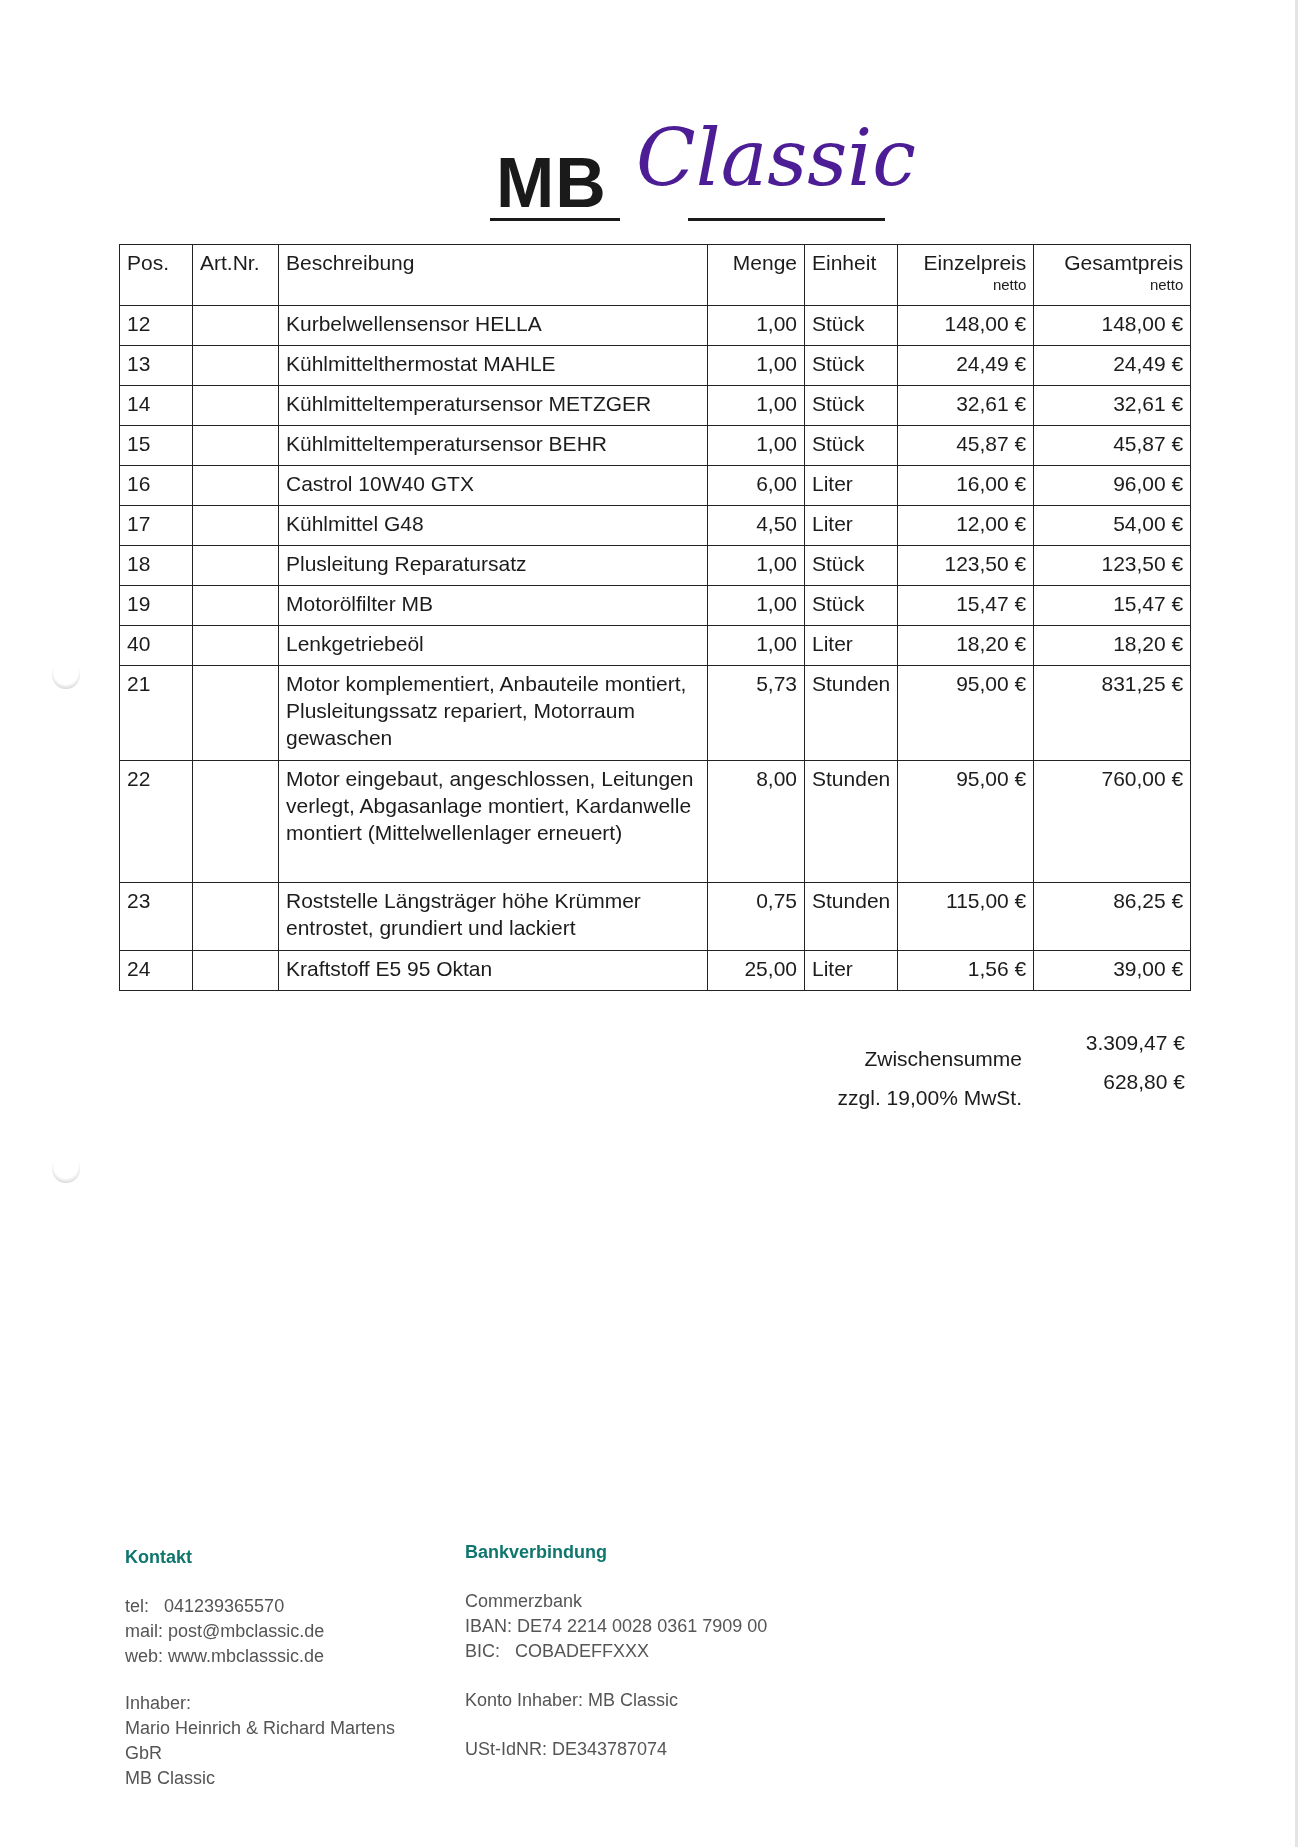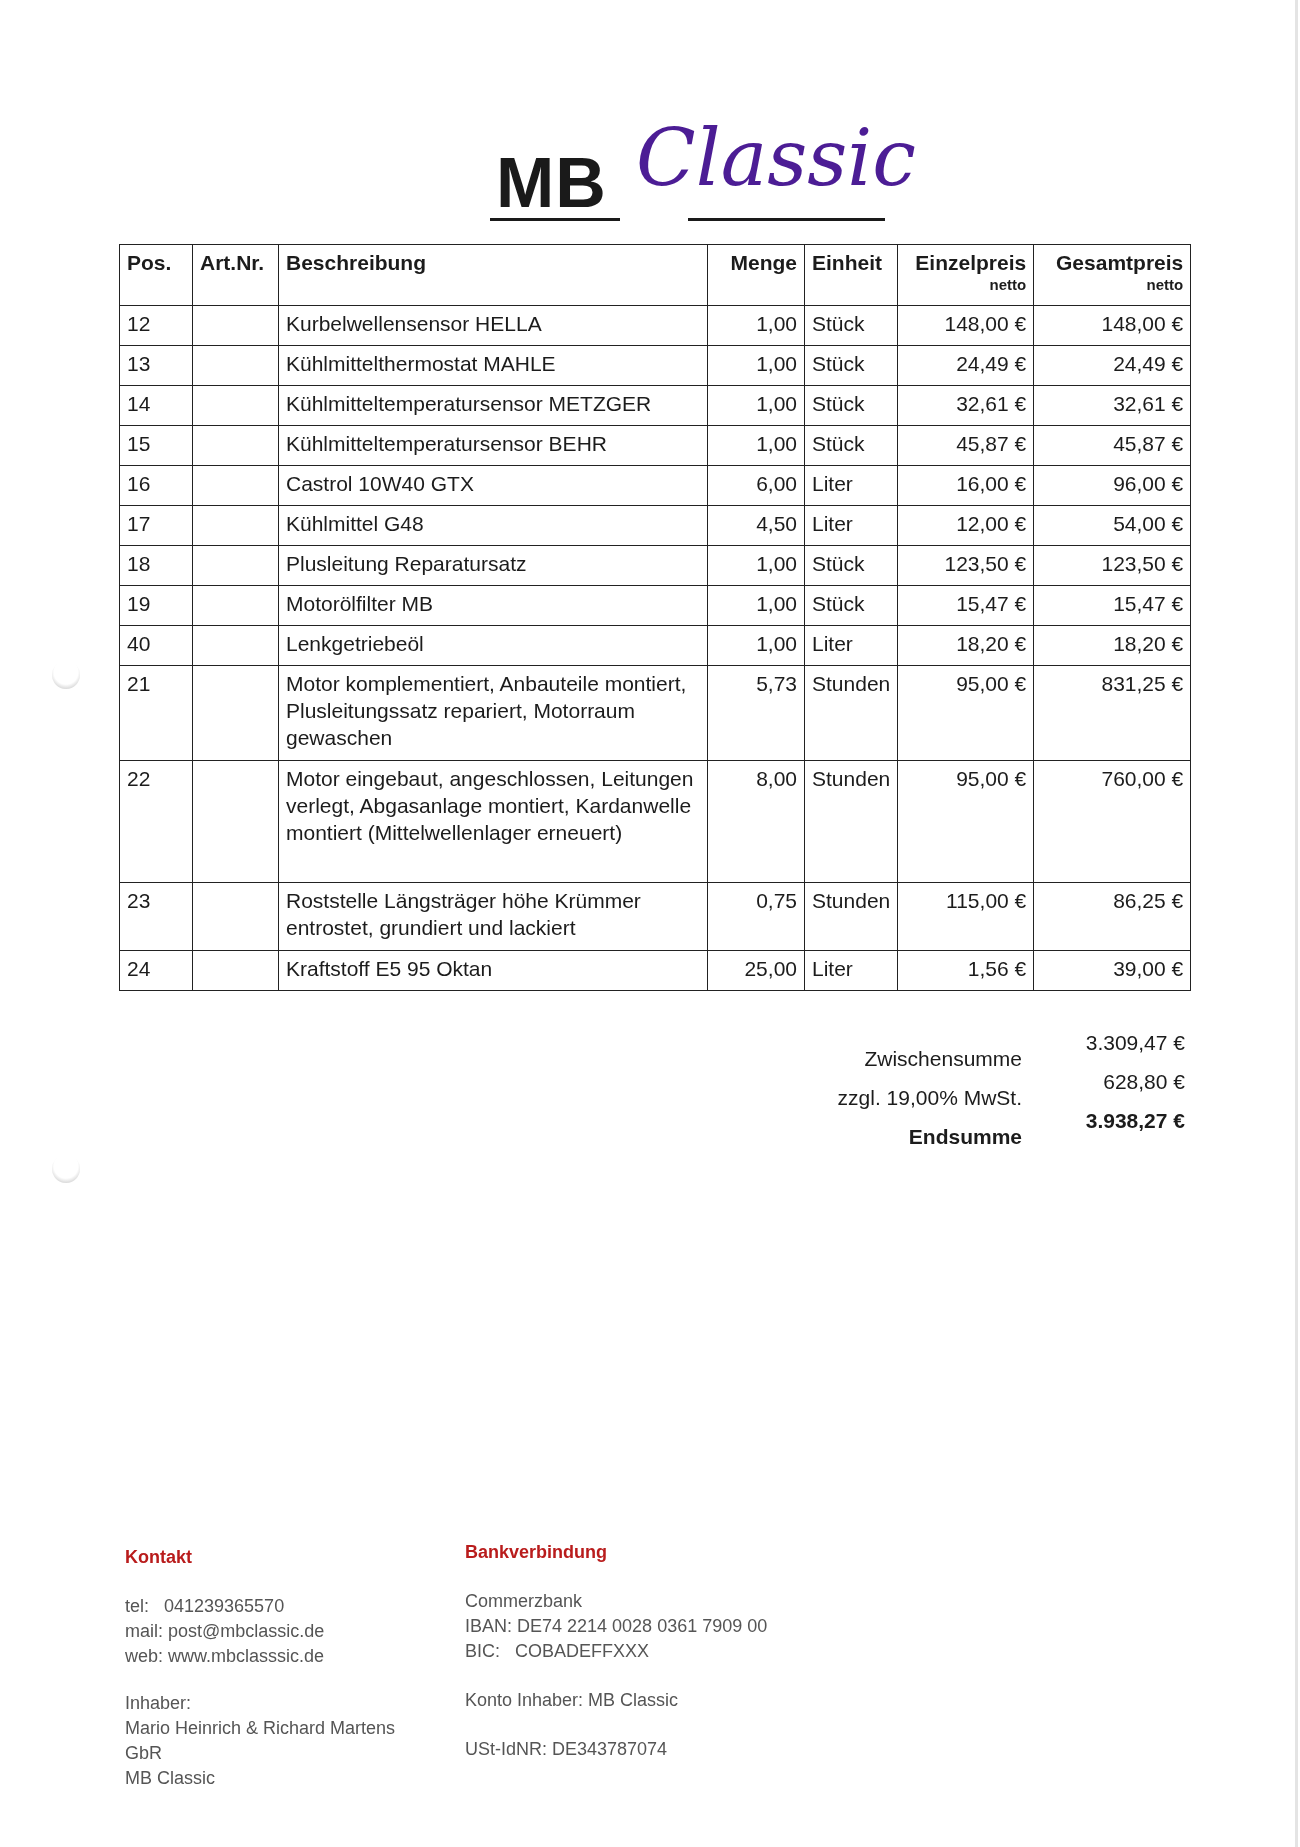--- a/index.html
+++ b/index.html
@@ -16,36 +16,36 @@
   .logo-mb { position: absolute; left: 8px; top: 36px; font-family: "Liberation Sans", sans-serif; font-weight: bold;
     font-size: 70px; letter-spacing: 1px; color: #1a1a1a; line-height: 1; }
   .logo-classic { position: absolute; left: 148px; top: 0px; font-family: "DejaVu Serif", serif; font-style: italic;
     font-size: 78px; color: #4c1d95; line-height: 1.2; }
   .logo-line { position: absolute; height: 3px; background: #1a1a1a; }
 
   
   table.items { position: absolute; left: 119px; top: 244px; border-collapse: collapse; table-layout: fixed;
     font-size: 21px; }
   table.items td, table.items th { border: 1.5px solid #222; padding: 4px 7px 0 7px; vertical-align: top; line-height: 27px; }
-  table.items th { font-weight: bold; text-align: left; height: 56px; margin-left: 43px; }
+  table.items th { font-weight: normal; text-align: left; height: 56px; margin-left: 43px; }
   table.items th .sub { display: block; font-size: 15px; line-height: 18px; text-align: right; }
   table.items th.num { text-align: right; }
   table.items td.num { text-align: right; }
   table.items tr.r td { height: 35px; }
 
   
   .totals { position: absolute; left: 780px; top: 1031px; width: 405px; font-size: 21px; }
   .totals .row { position: relative; height: 39px; }
   .totals .lbl { position: absolute; right: 163px; top: 16px; white-space: nowrap; }
   .totals .val { position: absolute; right: 0; top: 0; white-space: nowrap; }
   .totals .bold { font-weight: bold; }
 
   
   .footer { position: absolute; font-size: 18px; color: #555; line-height: 25px; }
-  .footer .head { font-weight: bold; color: #b91c1c; font-size: 18px; }
+  .footer .head { font-weight: bold; color: #0f766e; font-size: 18px; }
   .footer .line { white-space: nowrap; }
 </style>
 </head>
 <body>
 
 <div class="right-edge"></div>
 <div class="punch" style="left:52px; top:661px;"></div>
 <div class="punch" style="left:52px; top:1155px;"></div>
 
 <div class="logo">
@@ -205,24 +205,20 @@
 
 <div class="totals">
   <div class="row">
     <span class="lbl">Zwischensumme</span>
     <span class="val">3.309,47 €</span>
   </div>
   <div class="row">
     <span class="lbl">zzgl. 19,00% MwSt.</span>
     <span class="val">628,80 €</span>
   </div>
-  <div class="row">
-    <span class="lbl bold">Endsumme</span>
-    <span class="val bold">3.938,27 €</span>
-  </div>
 </div>
 
 <div class="footer" style="left:125px; top:1545px;">
   <div class="head">Kontakt</div>
   <div style="height:24px"></div>
   <div class="line" style="white-space:pre">tel:   041239365570</div>
   <div class="line">mail: post@mbclassic.de</div>
   <div class="line">web: www.mbclasssic.de</div>
   <div style="height:22px"></div>
   <div class="line">Inhaber:</div>

